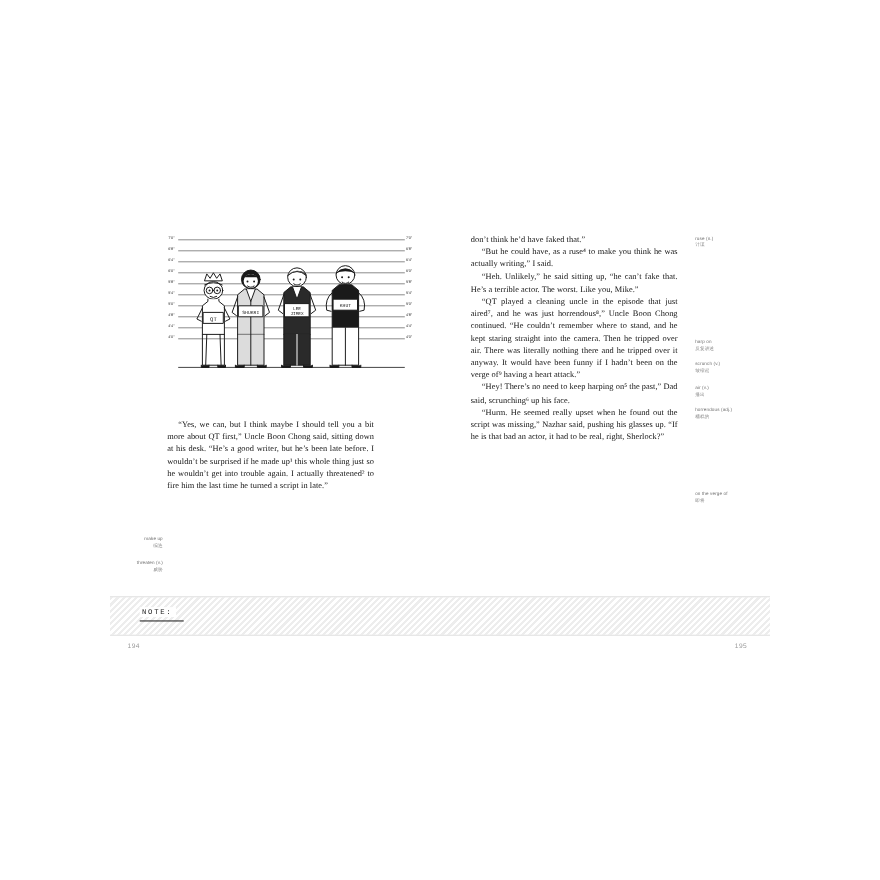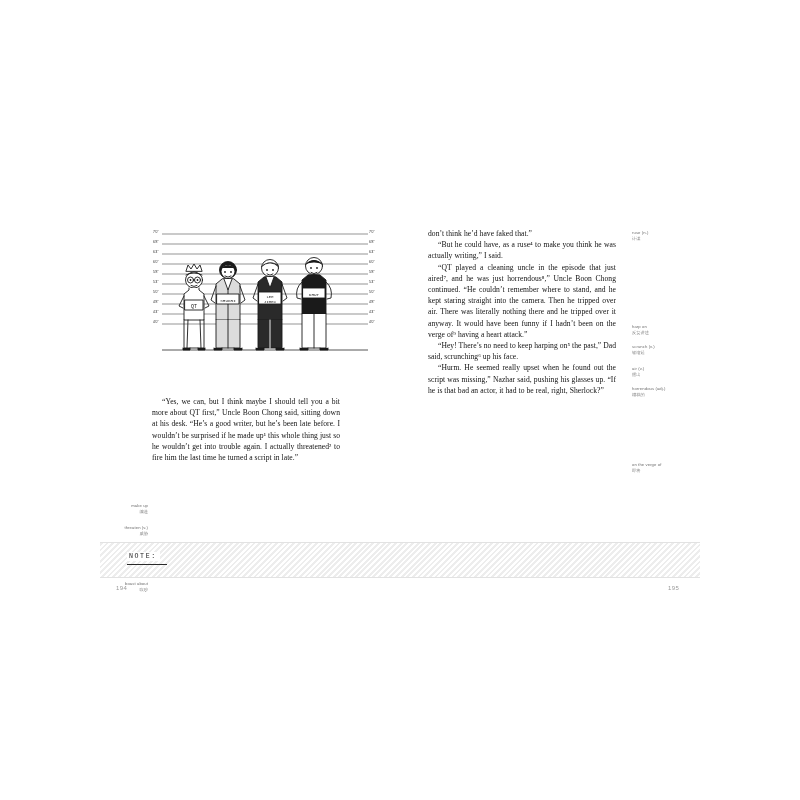--- a/index.html
+++ b/index.html
@@ -23,21 +23,21 @@
   .spread {
     position: absolute;
     left: 100px;
     top: 200px;
     width: 600px;
     height: 400px;
     background: #ffffff;
   }
   .page-half {
     position: absolute;
-    top: 16px;
+    top: 0;
     width: 300px;
     height: 400px;
     box-sizing: border-box;
   }
   .page-left { left: 0; }
   .page-right { left: 300px; }
 
   
   .lineup {
     position: absolute;
@@ -324,20 +324,21 @@
         <span>boast about</span>
         <span class="cn">吹吵</span>
       </div>
     </div>
 
     <div class="page-half page-right">
 
       <div class="body-col body-right">
         <p class="noindent">don’t think he’d have faked that.”</p>
         <p>“But he could have, as a ruse⁴ to make you think he was actually writing,” I said.</p>
+        <p>“Heh. Unlikely,” he said sitting up, “he can’t fake that. He’s a terrible actor. The worst. Like you, Mike.”</p>
         <p>“QT played a cleaning uncle in the episode that just aired⁷, and he was just horrendous⁸,” Uncle Boon Chong continued. “He couldn’t remember where to stand, and he kept staring straight into the camera. Then he tripped over air. There was literally nothing there and he tripped over it anyway. It would have been funny if I hadn’t been on the verge of⁹ having a heart attack.”</p>
         <p>“Hey! There’s no need to keep harping on⁵ the past,” Dad said, scrunching⁶ up his face.</p>
         <p>“Hurm. He seemed really upset when he found out the script was missing,” Nazhar said, pushing his glasses up. “If he is that bad an actor, it had to be real, right, Sherlock?”</p>
       </div>
 
       <div class="margin-note mr" style="left: 232px; top: 14px;">
         <span>ruse (n.)</span>
         <span class="cn">计谋</span>
       </div>
       <div class="margin-note mr" style="left: 232px; top: 108px;">

